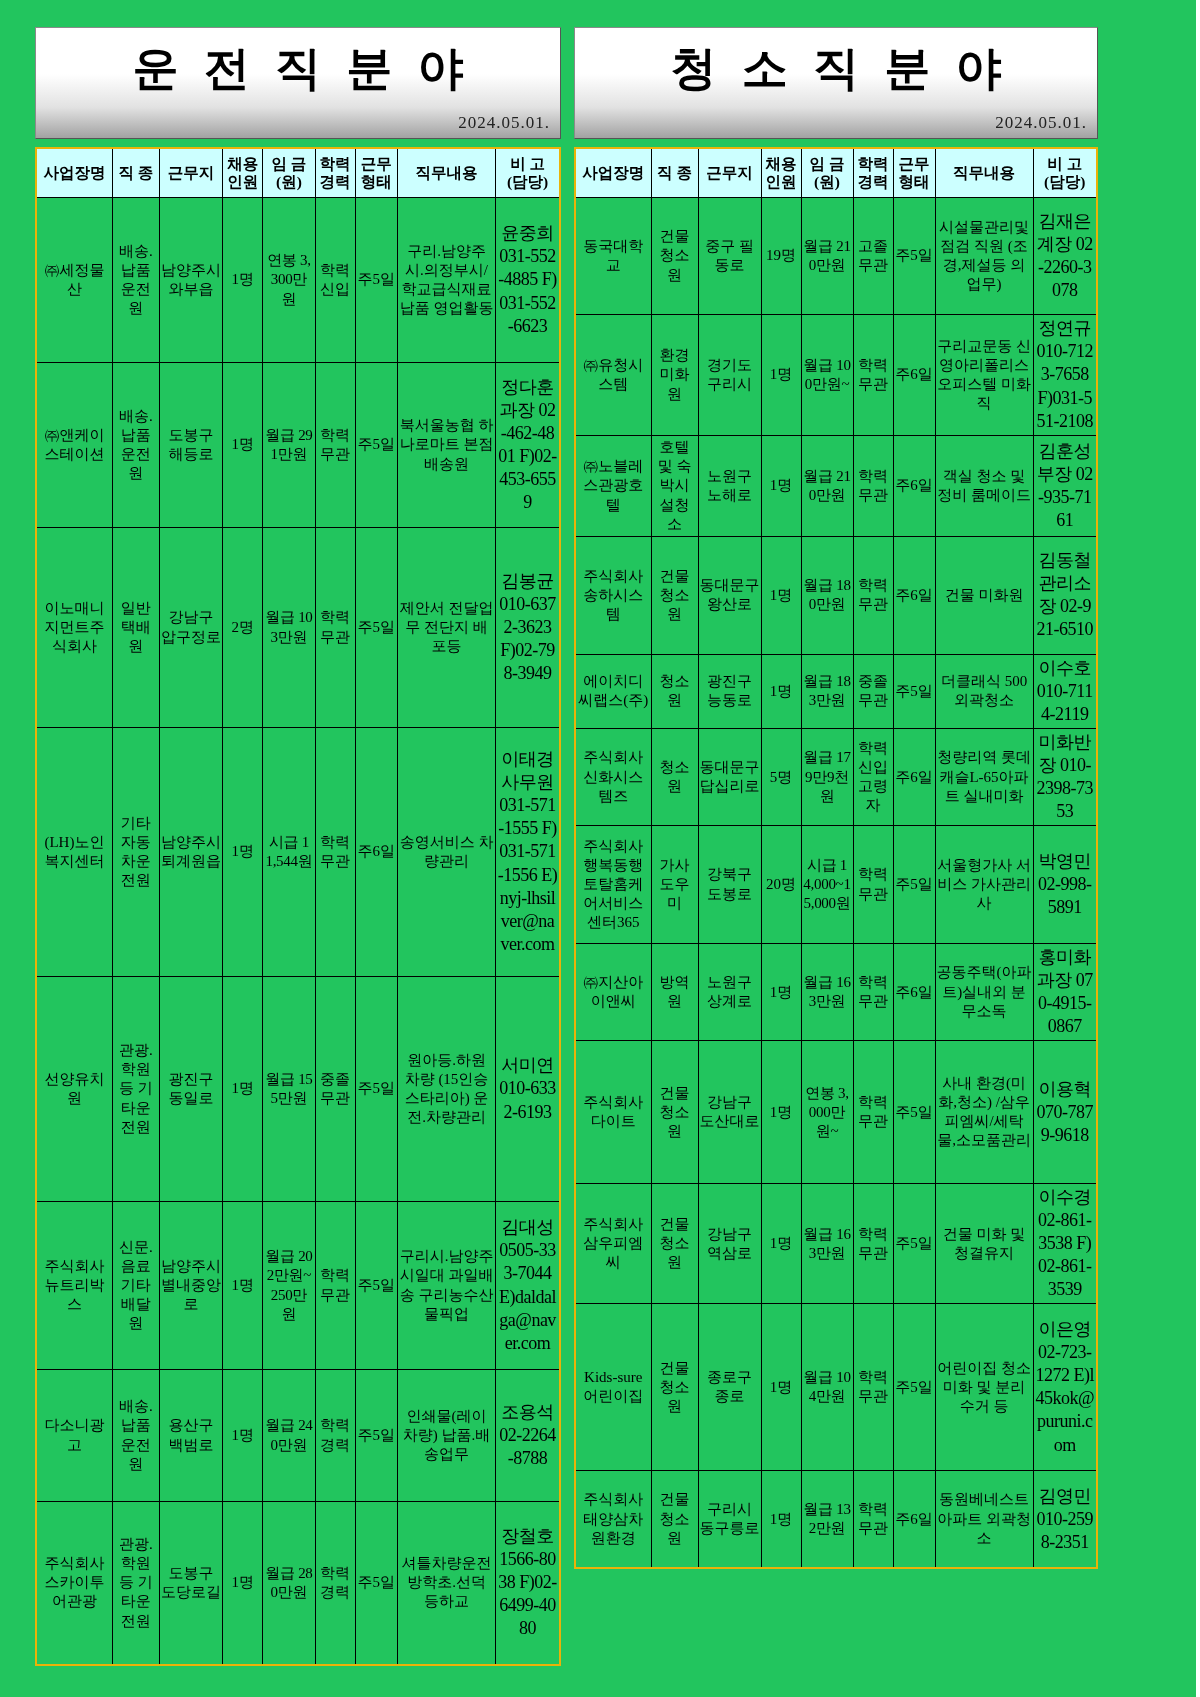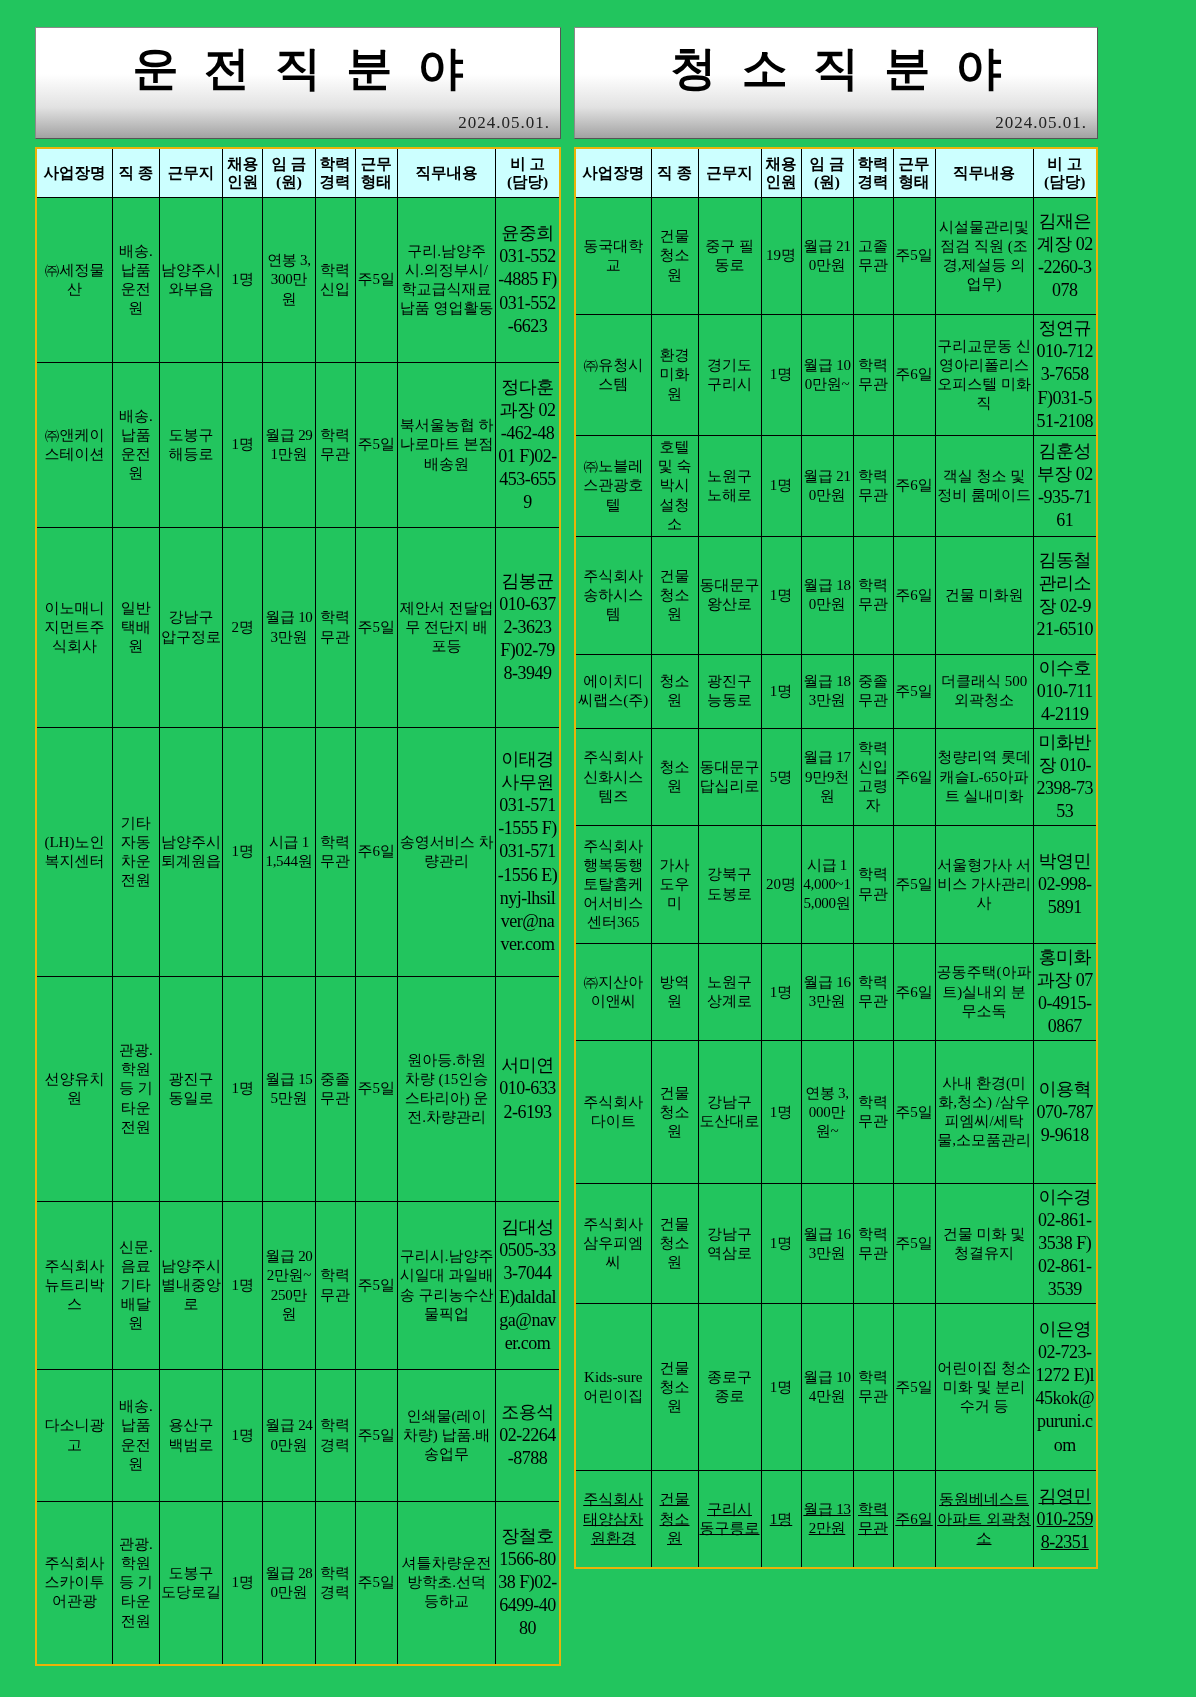--- a/index.html
+++ b/index.html
@@ -325,21 +325,21 @@
             <td>Kids-sure어린이집</td>
             <td>건물청소원</td>
             <td>종로구 종로</td>
             <td>1명</td>
             <td>월급 104만원</td>
             <td>학력무관</td>
             <td>주5일</td>
             <td>어린이집 청소미화 및 분리수거 등</td>
             <td>이은영 02-723-1272 E)l45kok@puruni.com</td>
           </tr>
-          <tr style="height: 97px; text-decoration: underline;">
+          <tr style="height: 97px;">
             <td>주식회사태양삼차원환경</td>
             <td>건물청소원</td>
             <td>구리시 동구릉로</td>
             <td>1명</td>
             <td>월급 132만원</td>
             <td>학력무관</td>
             <td>주6일</td>
             <td>동원베네스트 아파트 외곽청소</td>
             <td>김영민 010-2598-2351</td>
           </tr>

